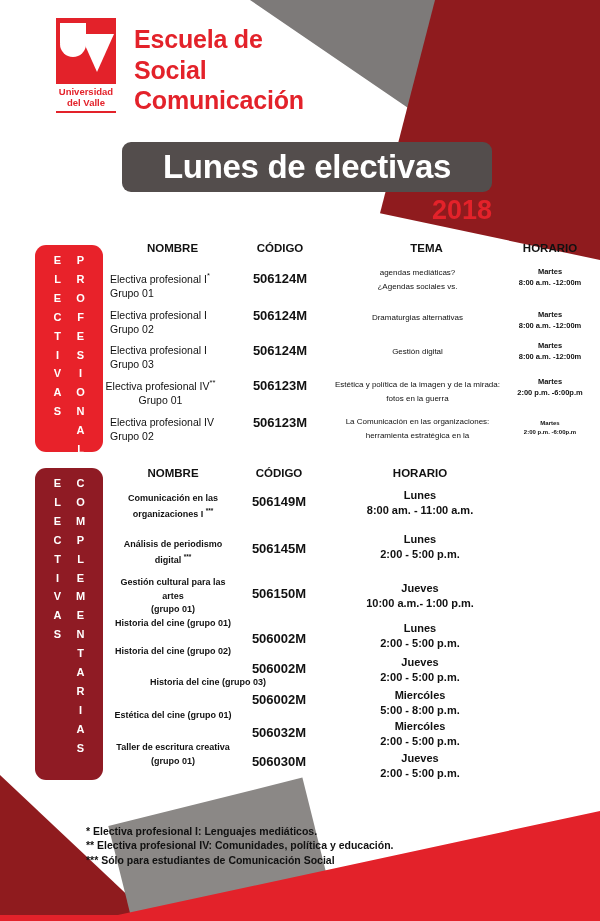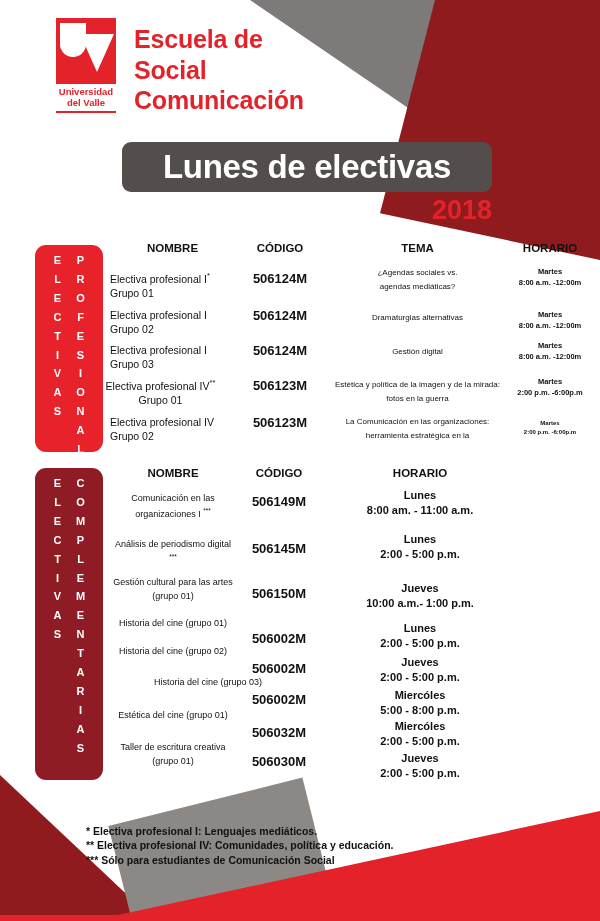--- a/index.html
+++ b/index.html
@@ -190,21 +190,21 @@
     position: absolute;
     text-align: center;
     color: #111111;
     box-sizing: border-box;
   }
   .cell-name    { font-size: 10.5px; line-height: 1.35; }
   .cell-code    { font-size: 13px; font-weight: bold; }
   .cell-tema    { font-size: 8px; line-height: 1.7; }
   .cell-horario { font-size: 7.5px; font-weight: bold; line-height: 1.45; }
   .cell-horario-sm { font-size: 6px; }
-  .cell-name2    { font-size: 9px; line-height: 1.5; font-weight: normal; }
+  .cell-name2    { font-size: 9px; line-height: 1.5; font-weight: bold; }
   .cell-horario2 { font-size: 11px; font-weight: bold; line-height: 1.35; }
 
   .sup { font-size: 0.72em; vertical-align: super; }
 
   
   .footnotes {
     position: absolute;
     left: 86px;
     top: 824px;
     color: #111111;
@@ -276,32 +276,32 @@
             <span>O</span>
             <span>N</span>
             <span>A</span>
             <span>L</span>
             <span>E</span>
             <span>S</span>
           </div>
         </div>
         <div class="col-head" style="left: 110px; top: 242px; width: 125px;">NOMBRE</div>
         <div class="col-head" style="left: 240px; top: 242px; width: 80px;">CÓDIGO</div>
-        <div class="col-head" style="left: 330px; top: 242px; width: 175px;">TEMA</div>
+        <div class="col-head" style="left: 339px; top: 242px; width: 175px;">TEMA</div>
         <div class="col-head" style="left: 505px; top: 242px; width: 90px;">HORARIO</div>
         <div class="cell cell-name" style="left: 110px; top: 271px; width: 125px; text-align: left;">
           <div>Electiva profesional I<span class="sup">*</span></div>
           <div>Grupo 01</div>
         </div>
         <div class="cell cell-code" style="left: 240px; top: 271px; width: 80px;">
           <div>506124M</div>
         </div>
         <div class="cell cell-tema" style="left: 330px; top: 266px; width: 175px;">
+          <div>agendas mediáticas?</div>
           <div>¿Agendas sociales vs.</div>
-          <div>agendas mediáticas?</div>
         </div>
         <div class="cell cell-horario" style="left: 505px; top: 267px; width: 90px;">
           <div>Martes</div>
           <div>8:00 a.m. -12:00m</div>
         </div>
         <div class="cell cell-name" style="left: 110px; top: 308px; width: 125px; text-align: left;">
           <div>Electiva profesional I</div>
           <div>Grupo 02</div>
         </div>
         <div class="cell cell-code" style="left: 240px; top: 308px; width: 80px;">

